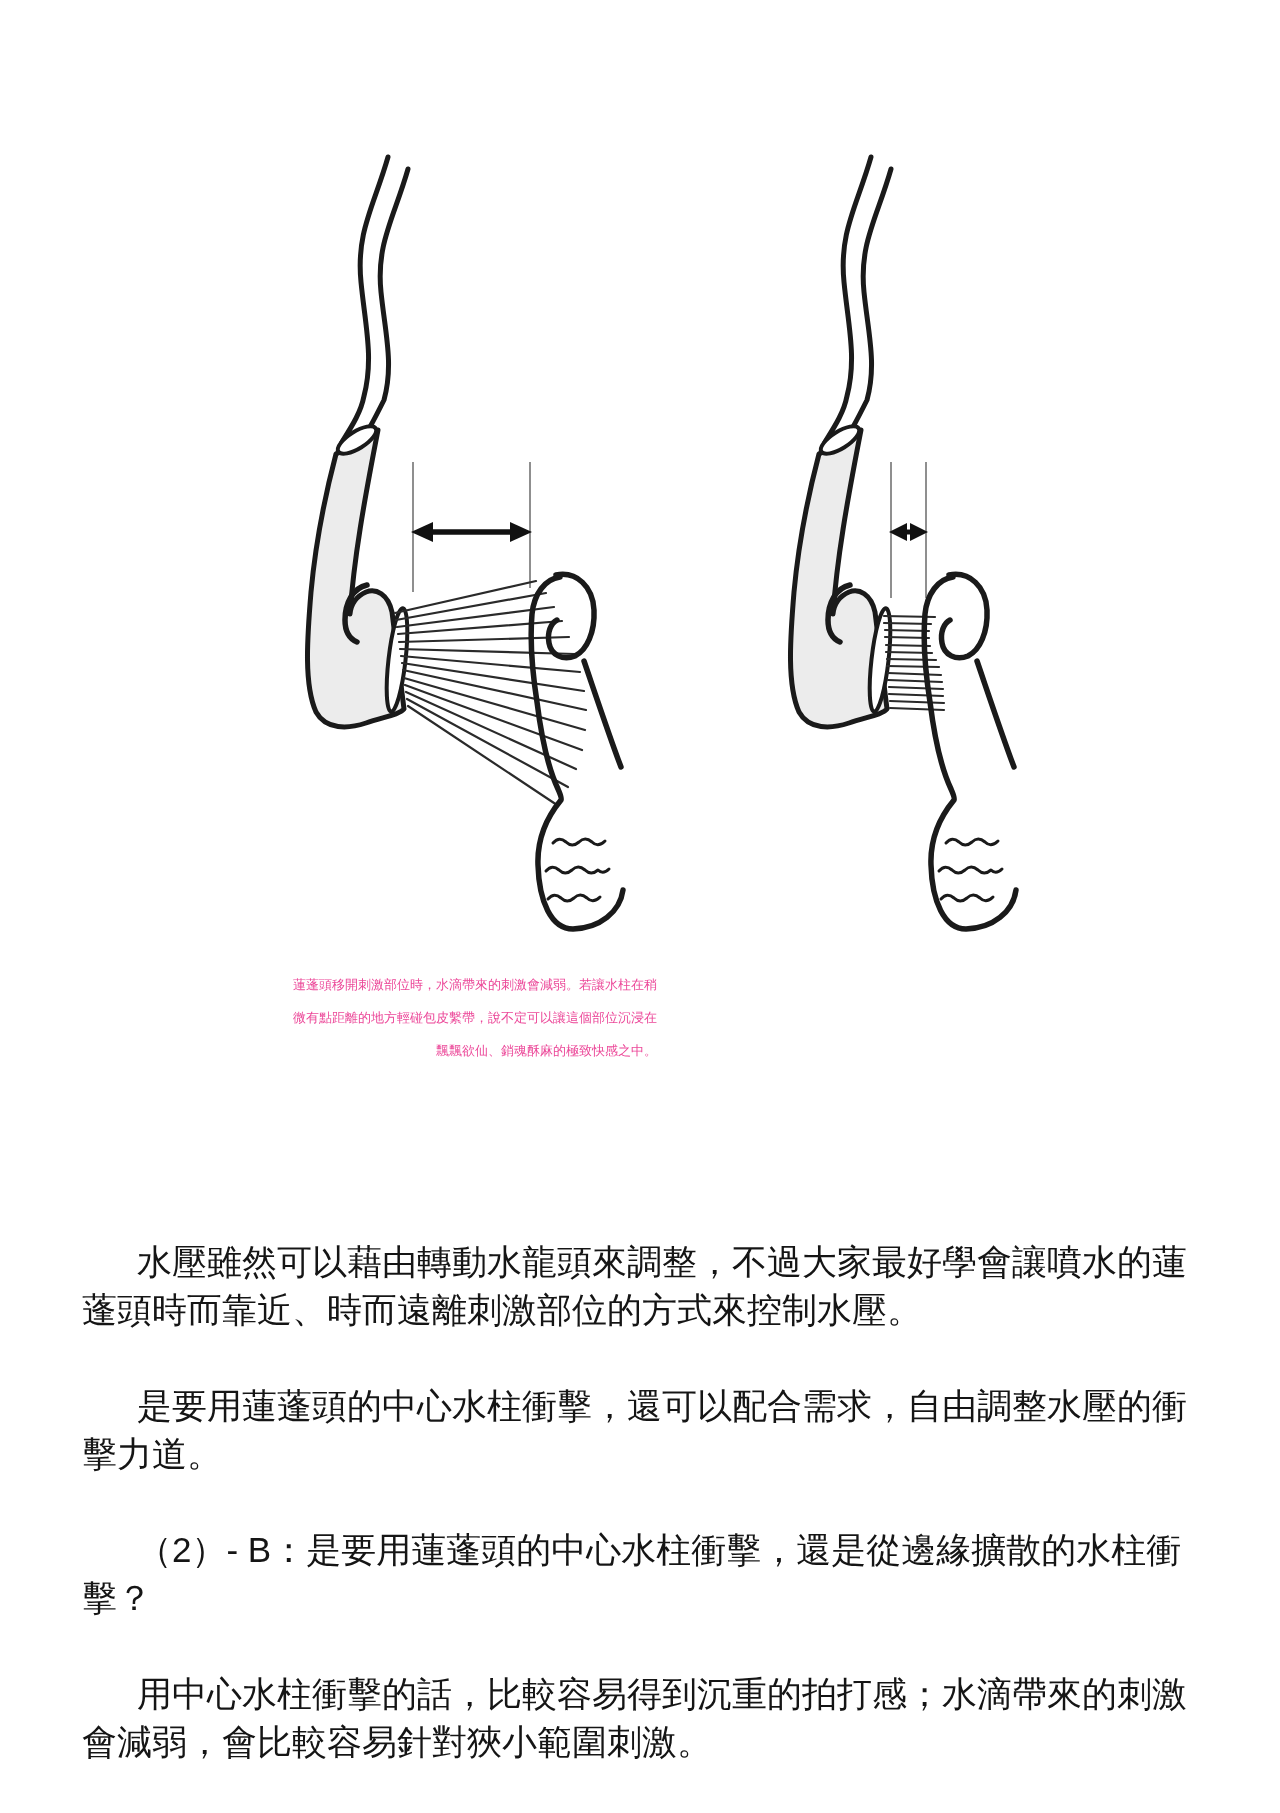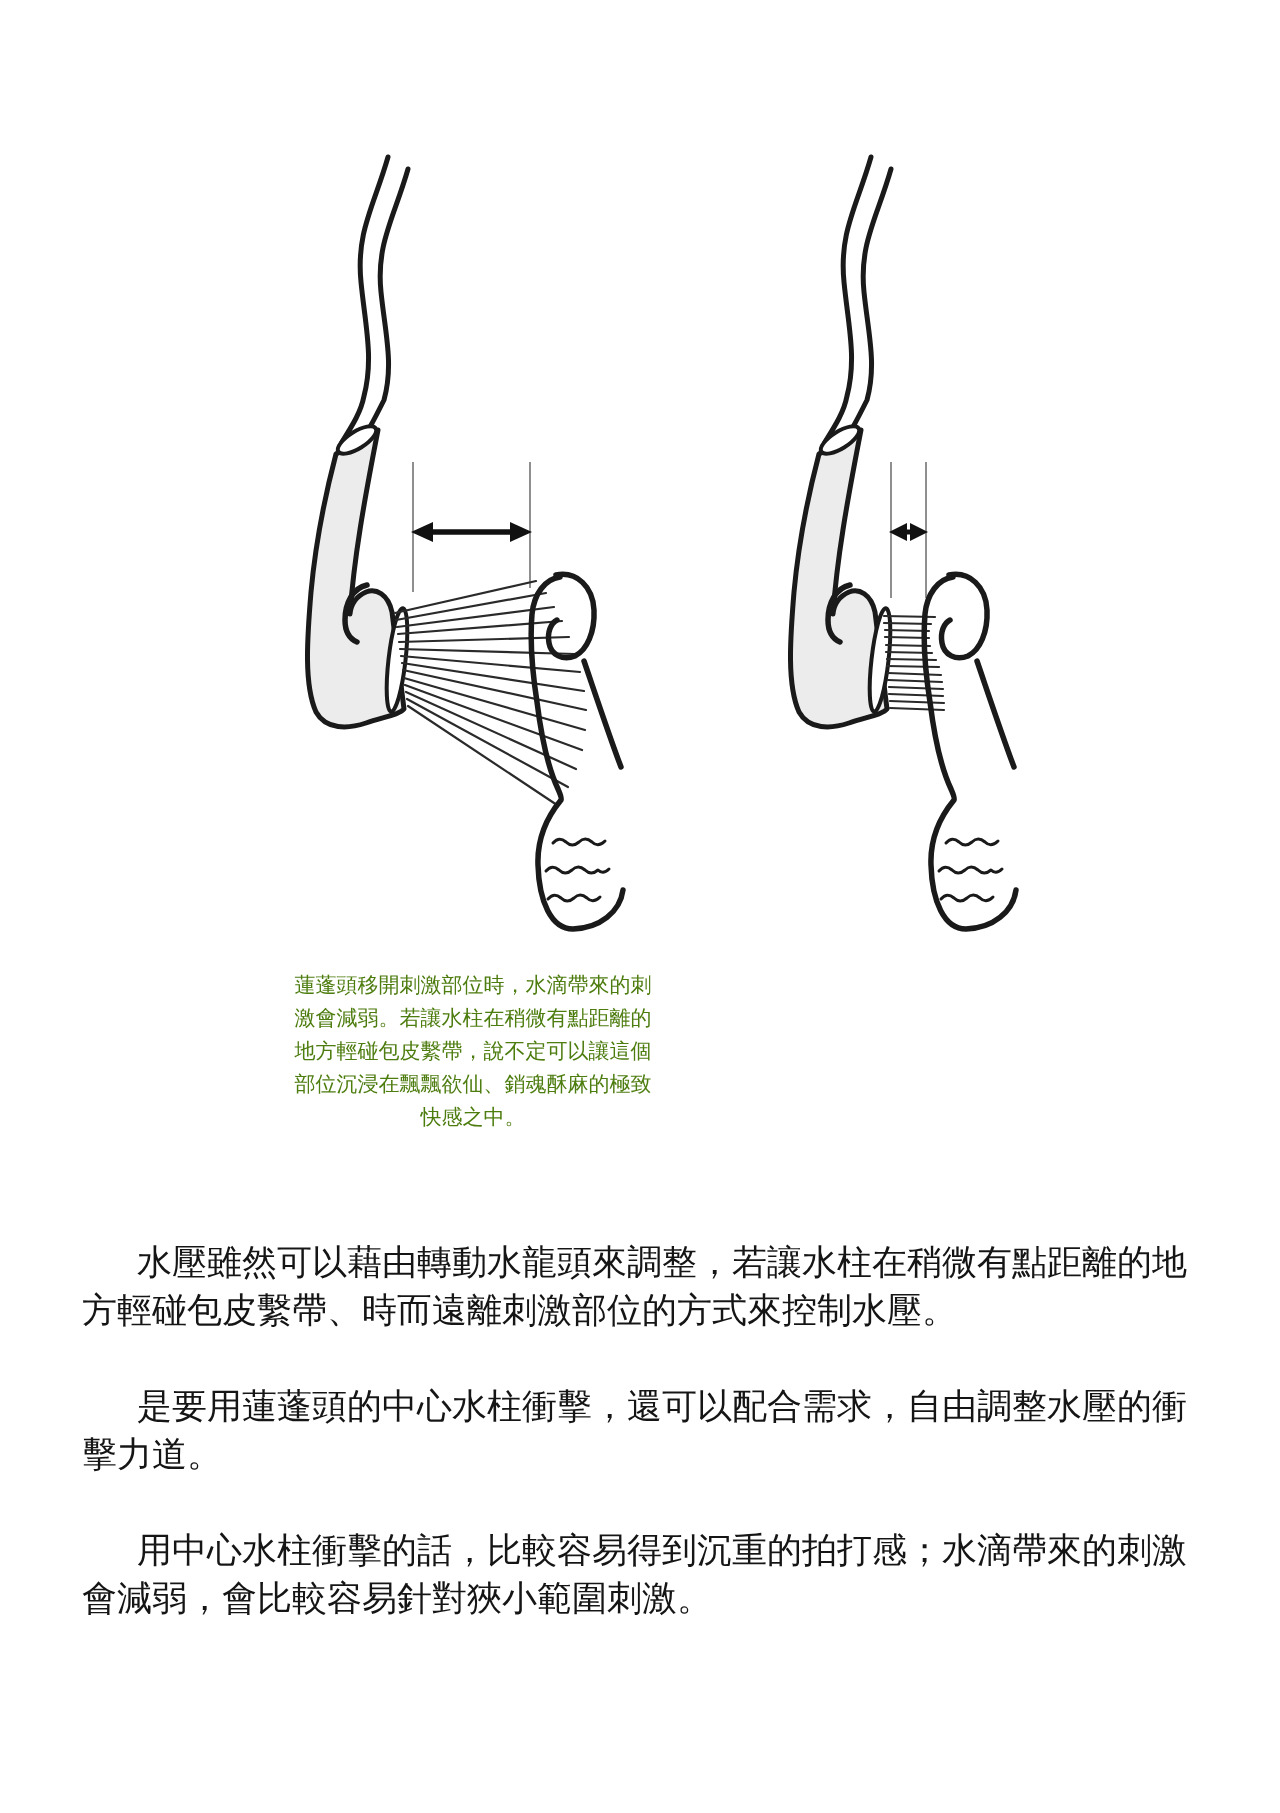--- a/index.html
+++ b/index.html
@@ -10,23 +10,23 @@
     position:relative;
     overflow:hidden;
   }
   .page{position:absolute;inset:0;background:#ffffff;}
   .fig{position:absolute;top:120px;width:360px;height:820px;}
   .fig svg{display:block;width:360px;height:820px;}
   .fig-left{left:280px;}
   .fig-right{left:700px;}
   .caption{
     position:absolute;top:968px;width:368px;
-    font-size:21px;line-height:33px;
-    color:#4d7c0f;font-weight:400;
-    text-align:center;
+    font-size:13px;line-height:33px;
+    color:#ec4899;font-weight:400;
+    text-align:right;
     letter-spacing:0;
   }
   .cap-left{left:289px;}
   .cap-right{left:733px;}
   .bodytext{
     position:absolute;left:82px;top:1238px;width:1118px;
     font-size:35px;line-height:48px;color:#151515;font-weight:500;
   }
   .bodytext p{margin:0 0 48px 0;text-indent:55px;}
   
@@ -143,18 +143,19 @@
           <path class="ink thin" d="M266,751 q6,-7 13,-1 q6,6 13,0 q6,-6 13,0 q6,6 13,0 q5,5 11,-1"></path>
           <path class="ink thin" d="M268,779 q6,-7 13,-1 q6,6 13,0 q6,-6 13,0 q6,6 13,-1"></path>
         </g>
       </g>
     </svg>
   </figure>
 
   <div class="caption cap-left">蓮蓬頭移開刺激部位時，水滴帶來的刺激會減弱。若讓水柱在稍微有點距離的地方輕碰包皮繫帶，說不定可以讓這個部位沉浸在飄飄欲仙、銷魂酥麻的極致快感之中。</div>
 
   <div class="bodytext">
-    <p>水壓雖然可以藉由轉動水龍頭來調整，若讓水柱在稍微有點距離的地方輕碰包皮繫帶、時而遠離刺激部位的方式來控制水壓。</p>
+    <p>水壓雖然可以藉由轉動水龍頭來調整，不過大家最好學會讓噴水的蓮蓬頭時而靠近、時而遠離刺激部位的方式來控制水壓。</p>
     <p>是要用蓮蓬頭的中心水柱衝擊，還可以配合需求，自由調整水壓的衝擊力道。</p>
+    <p>（2）- B：是要用蓮蓬頭的中心水柱衝擊，還是從邊緣擴散的水柱衝擊？</p>
     <p>用中心水柱衝擊的話，比較容易得到沉重的拍打感；水滴帶來的刺激會減弱，會比較容易針對狹小範圍刺激。</p>
   </div>
 
 </div>
 
 </body></html>

